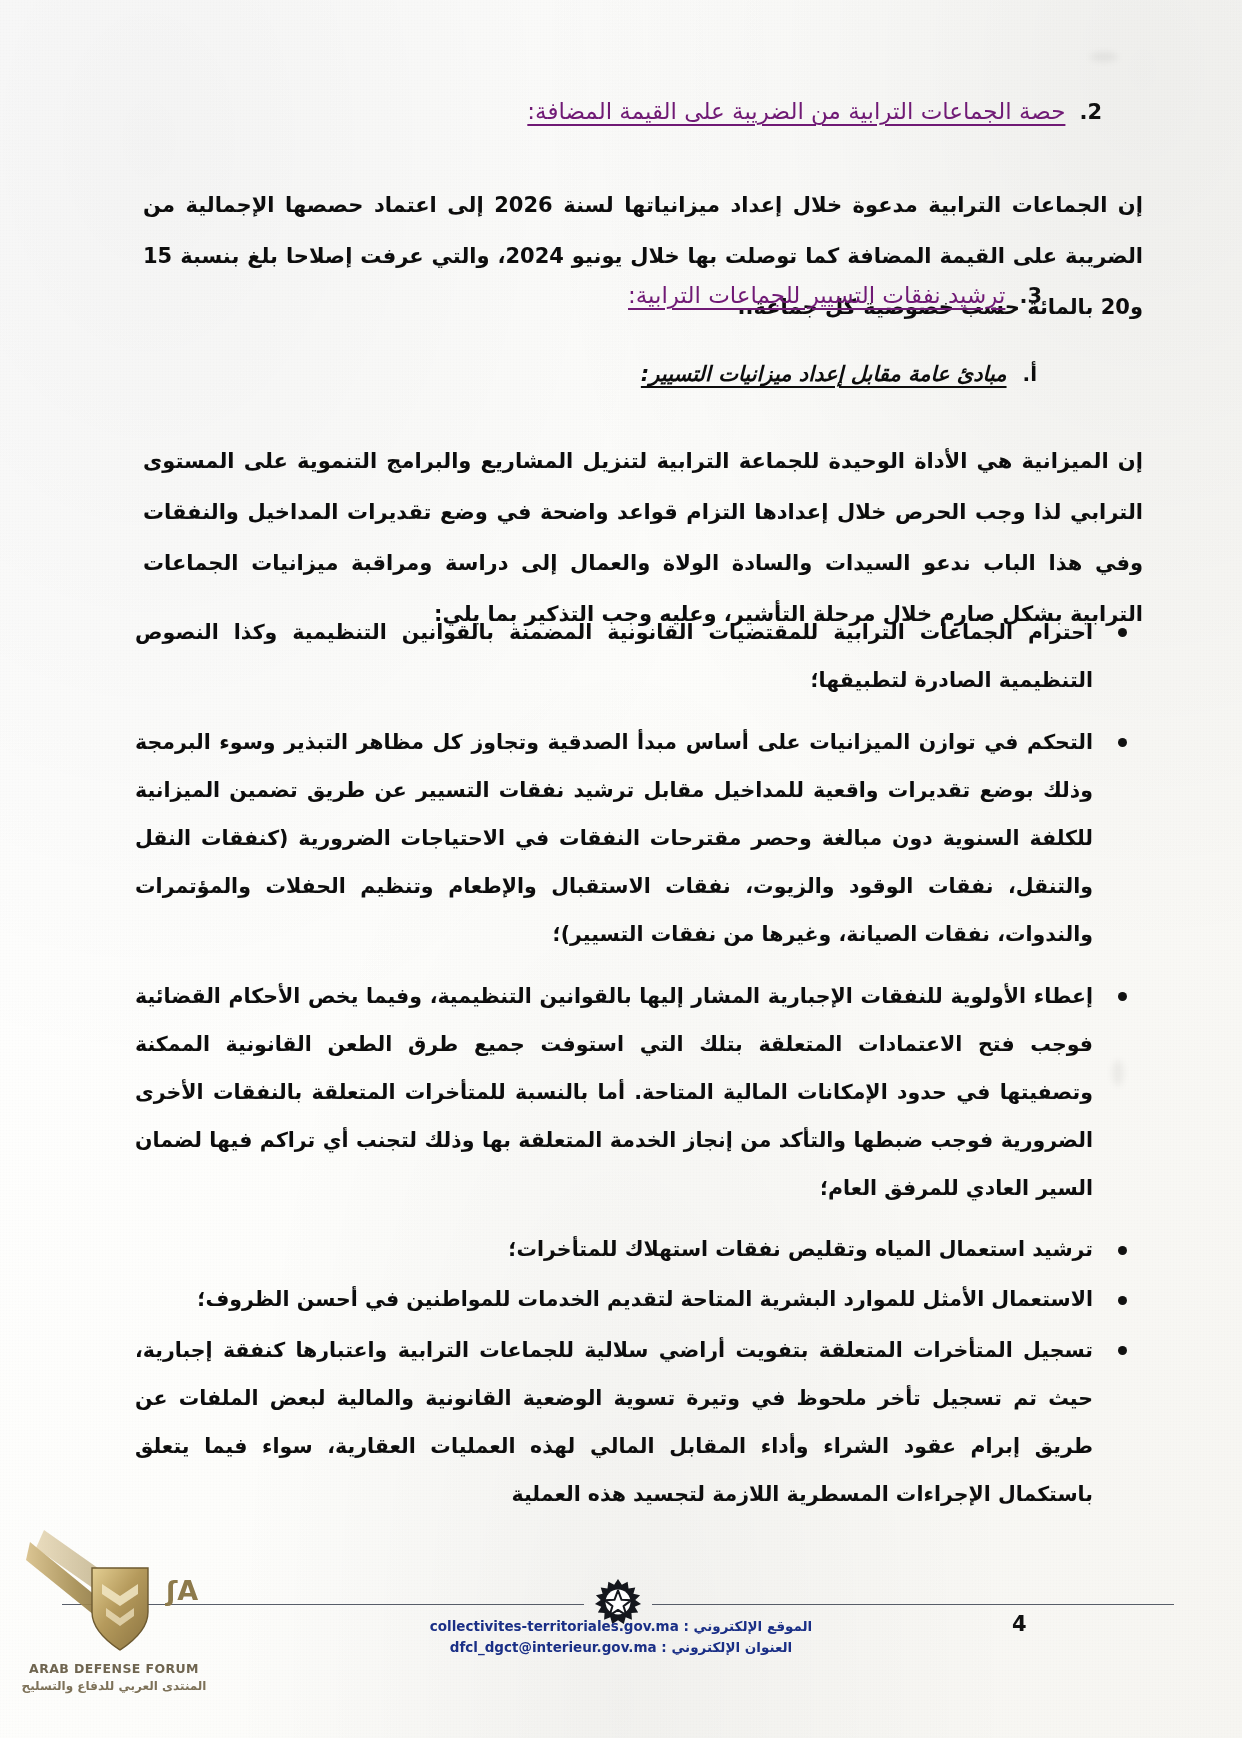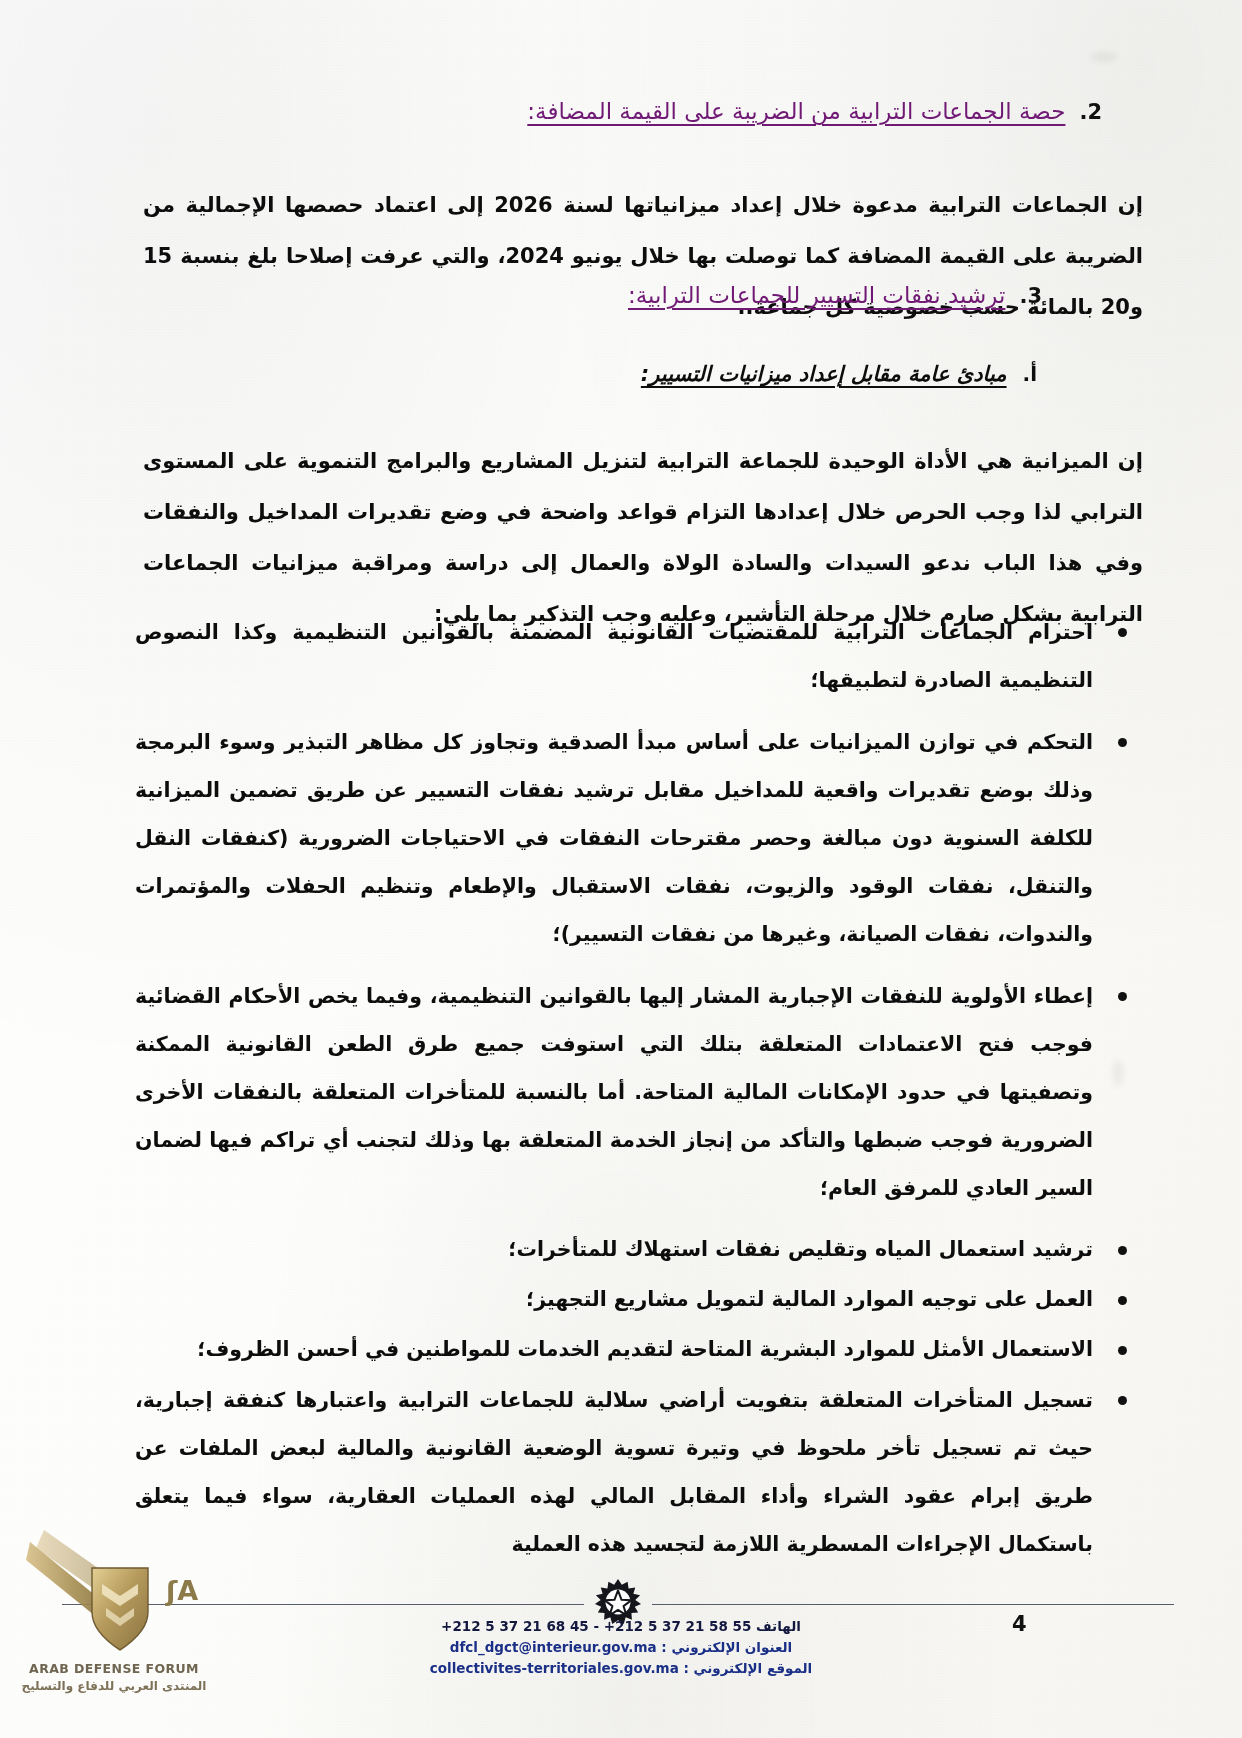--- a/index.html
+++ b/index.html
@@ -240,21 +240,20 @@
       <span class="htext">مبادئ عامة مقابل إعداد ميزانيات التسيير:</span>
     </div>
 
     <p class="para" style="position:absolute; right:95px; top:432px; width:1000px;">إن الميزانية هي الأداة الوحيدة للجماعة الترابية لتنزيل المشاريع والبرامج التنموية على المستوى الترابي لذا وجب الحرص خلال إعدادها التزام قواعد واضحة في وضع تقديرات المداخيل والنفقات وفي هذا الباب ندعو السيدات والسادة الولاة والعمال إلى دراسة ومراقبة ميزانيات الجماعات الترابية بشكل صارم خلال مرحلة التأشير، وعليه وجب التذكير بما يلي:</p>
 
     <ul class="bullets" style="position:absolute; right:95px; top:596px; width:1000px;">
       <li>احترام الجماعات الترابية للمقتضيات القانونية المضمنة بالقوانين التنظيمية وكذا النصوص التنظيمية الصادرة لتطبيقها؛</li>
       <li>التحكم في توازن الميزانيات على أساس مبدأ الصدقية وتجاوز كل مظاهر التبذير وسوء البرمجة وذلك بوضع تقديرات واقعية للمداخيل مقابل ترشيد نفقات التسيير عن طريق تضمين الميزانية للكلفة السنوية دون مبالغة وحصر مقترحات النفقات في الاحتياجات الضرورية (كنفقات النقل والتنقل، نفقات الوقود والزيوت، نفقات الاستقبال والإطعام وتنظيم الحفلات والمؤتمرات والندوات، نفقات الصيانة، وغيرها من نفقات التسيير)؛</li>
       <li>إعطاء الأولوية للنفقات الإجبارية المشار إليها بالقوانين التنظيمية، وفيما يخص الأحكام القضائية فوجب فتح الاعتمادات المتعلقة بتلك التي استوفت جميع طرق الطعن القانونية الممكنة وتصفيتها في حدود الإمكانات المالية المتاحة. أما بالنسبة للمتأخرات المتعلقة بالنفقات الأخرى الضرورية فوجب ضبطها والتأكد من إنجاز الخدمة المتعلقة بها وذلك لتجنب أي تراكم فيها لضمان السير العادي للمرفق العام؛</li>
       <li class="tight">ترشيد استعمال المياه وتقليص نفقات استهلاك للمتأخرات؛</li>
-      <li class="tight">العمل على توجيه الموارد المالية لتمويل مشاريع التجهيز؛</li>
       <li class="tight">الاستعمال الأمثل للموارد البشرية المتاحة لتقديم الخدمات للمواطنين في أحسن الظروف؛</li>
       <li>تسجيل المتأخرات المتعلقة بتفويت أراضي سلالية للجماعات الترابية واعتبارها كنفقة إجبارية، حيث تم تسجيل تأخر ملحوظ في وتيرة تسوية الوضعية القانونية والمالية لبعض الملفات عن طريق إبرام عقود الشراء وأداء المقابل المالي لهذه العمليات العقارية، سواء فيما يتعلق باستكمال الإجراءات المسطرية اللازمة لتجسيد هذه العملية</li>
     </ul>
 
     <div class="footer-rule" style="position:absolute; left:62px; top:1578px; width:1112px;">
       <span class="line"></span>
       <span class="emblem">
         <svg width="48" height="48" viewBox="0 0 100 100" aria-hidden="true">
           <g>
 
@@ -262,23 +261,22 @@
             <circle cx="50" cy="50" r="26" fill="#ffffff"></circle>
 
             <path d="M50 26 L57.4 45.5 L78 46.2 L61.6 58.6 L67.6 78 L50 66.5 L32.4 78 L38.4 58.6 L22 46.2 L42.6 45.5 Z" fill="none" stroke="#14161c" stroke-width="4.2" stroke-linejoin="round"></path>
           </g>
         </svg>
       </span>
       <span class="line"></span>
     </div>
 
     <div class="footer-text" style="position:absolute; left:321px; top:1616px; width:600px;">
-      <div>الهاتف 55 58 21 37 5 212+ - 45 68 21 37 5 212+</div>
+      <div class="mail">الموقع الإلكتروني : collectivites-territoriales.gov.ma</div>
       <div class="mail">العنوان الإلكتروني : dfcl_dgct@interieur.gov.ma</div>
-      <div class="mail">الموقع الإلكتروني : collectivites-territoriales.gov.ma</div>
     </div>
 
     <div class="page-number">4</div>
   </div>
 
   <div class="watermark">
     <svg width="212" height="150" viewBox="0 0 212 150" aria-hidden="true">
       <defs>
         <linearGradient id="goldShield" x1="0" y1="0" x2="1" y2="1">
           <stop offset="0%" stop-color="#e4cf93"></stop>

